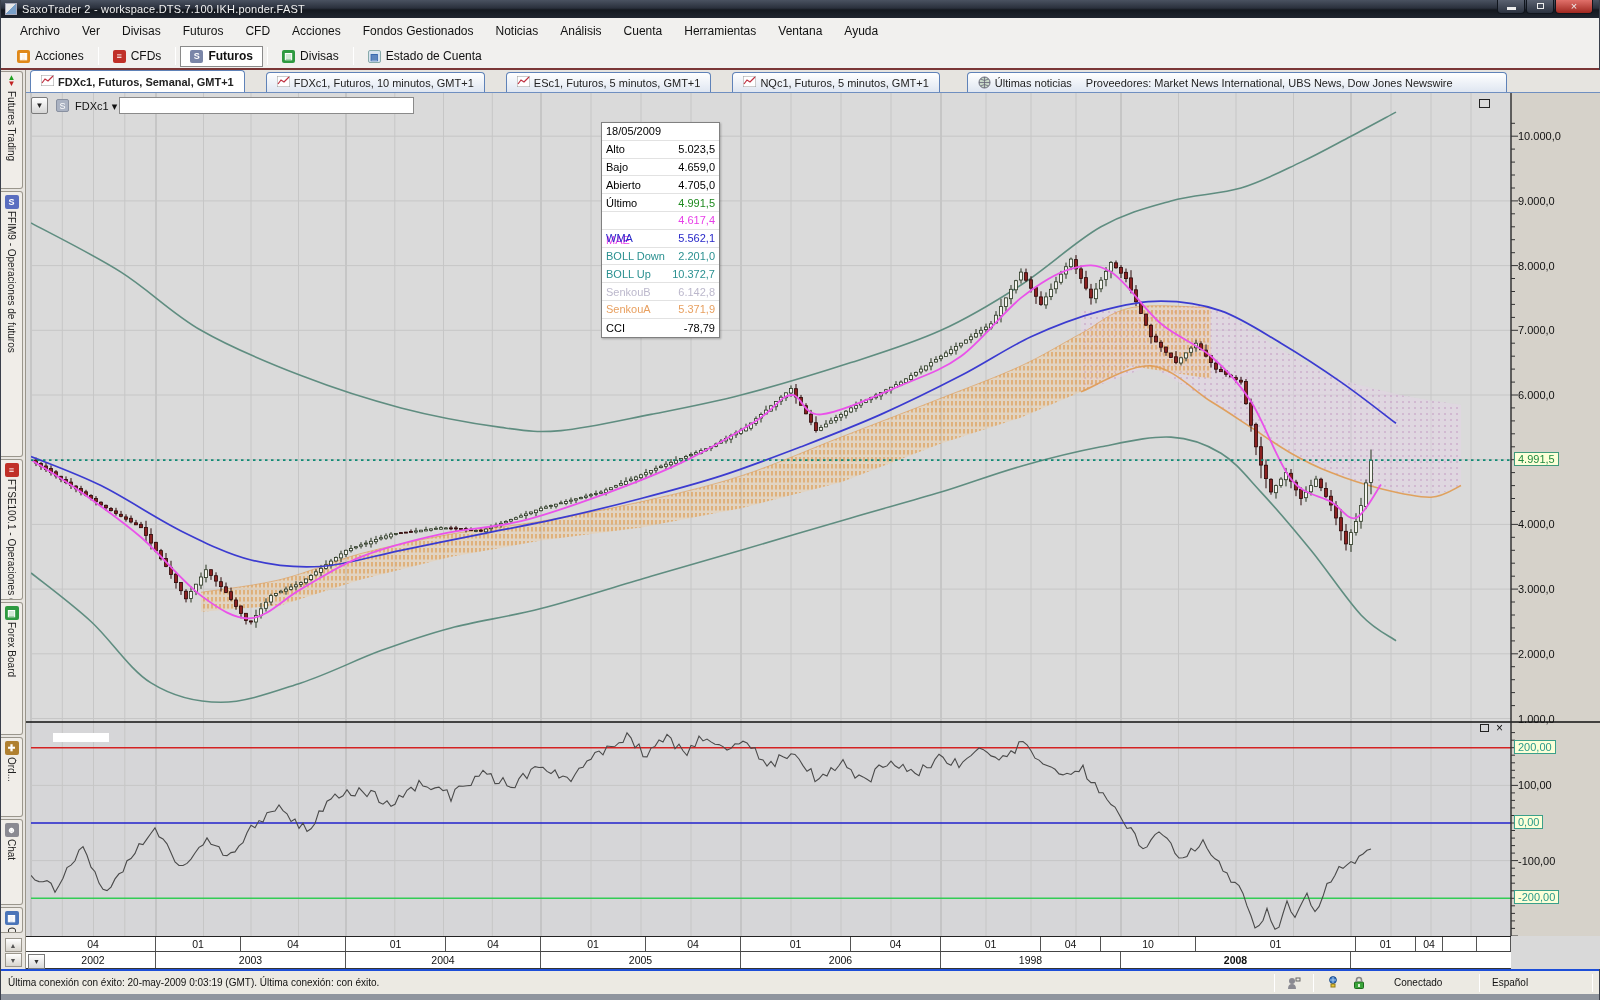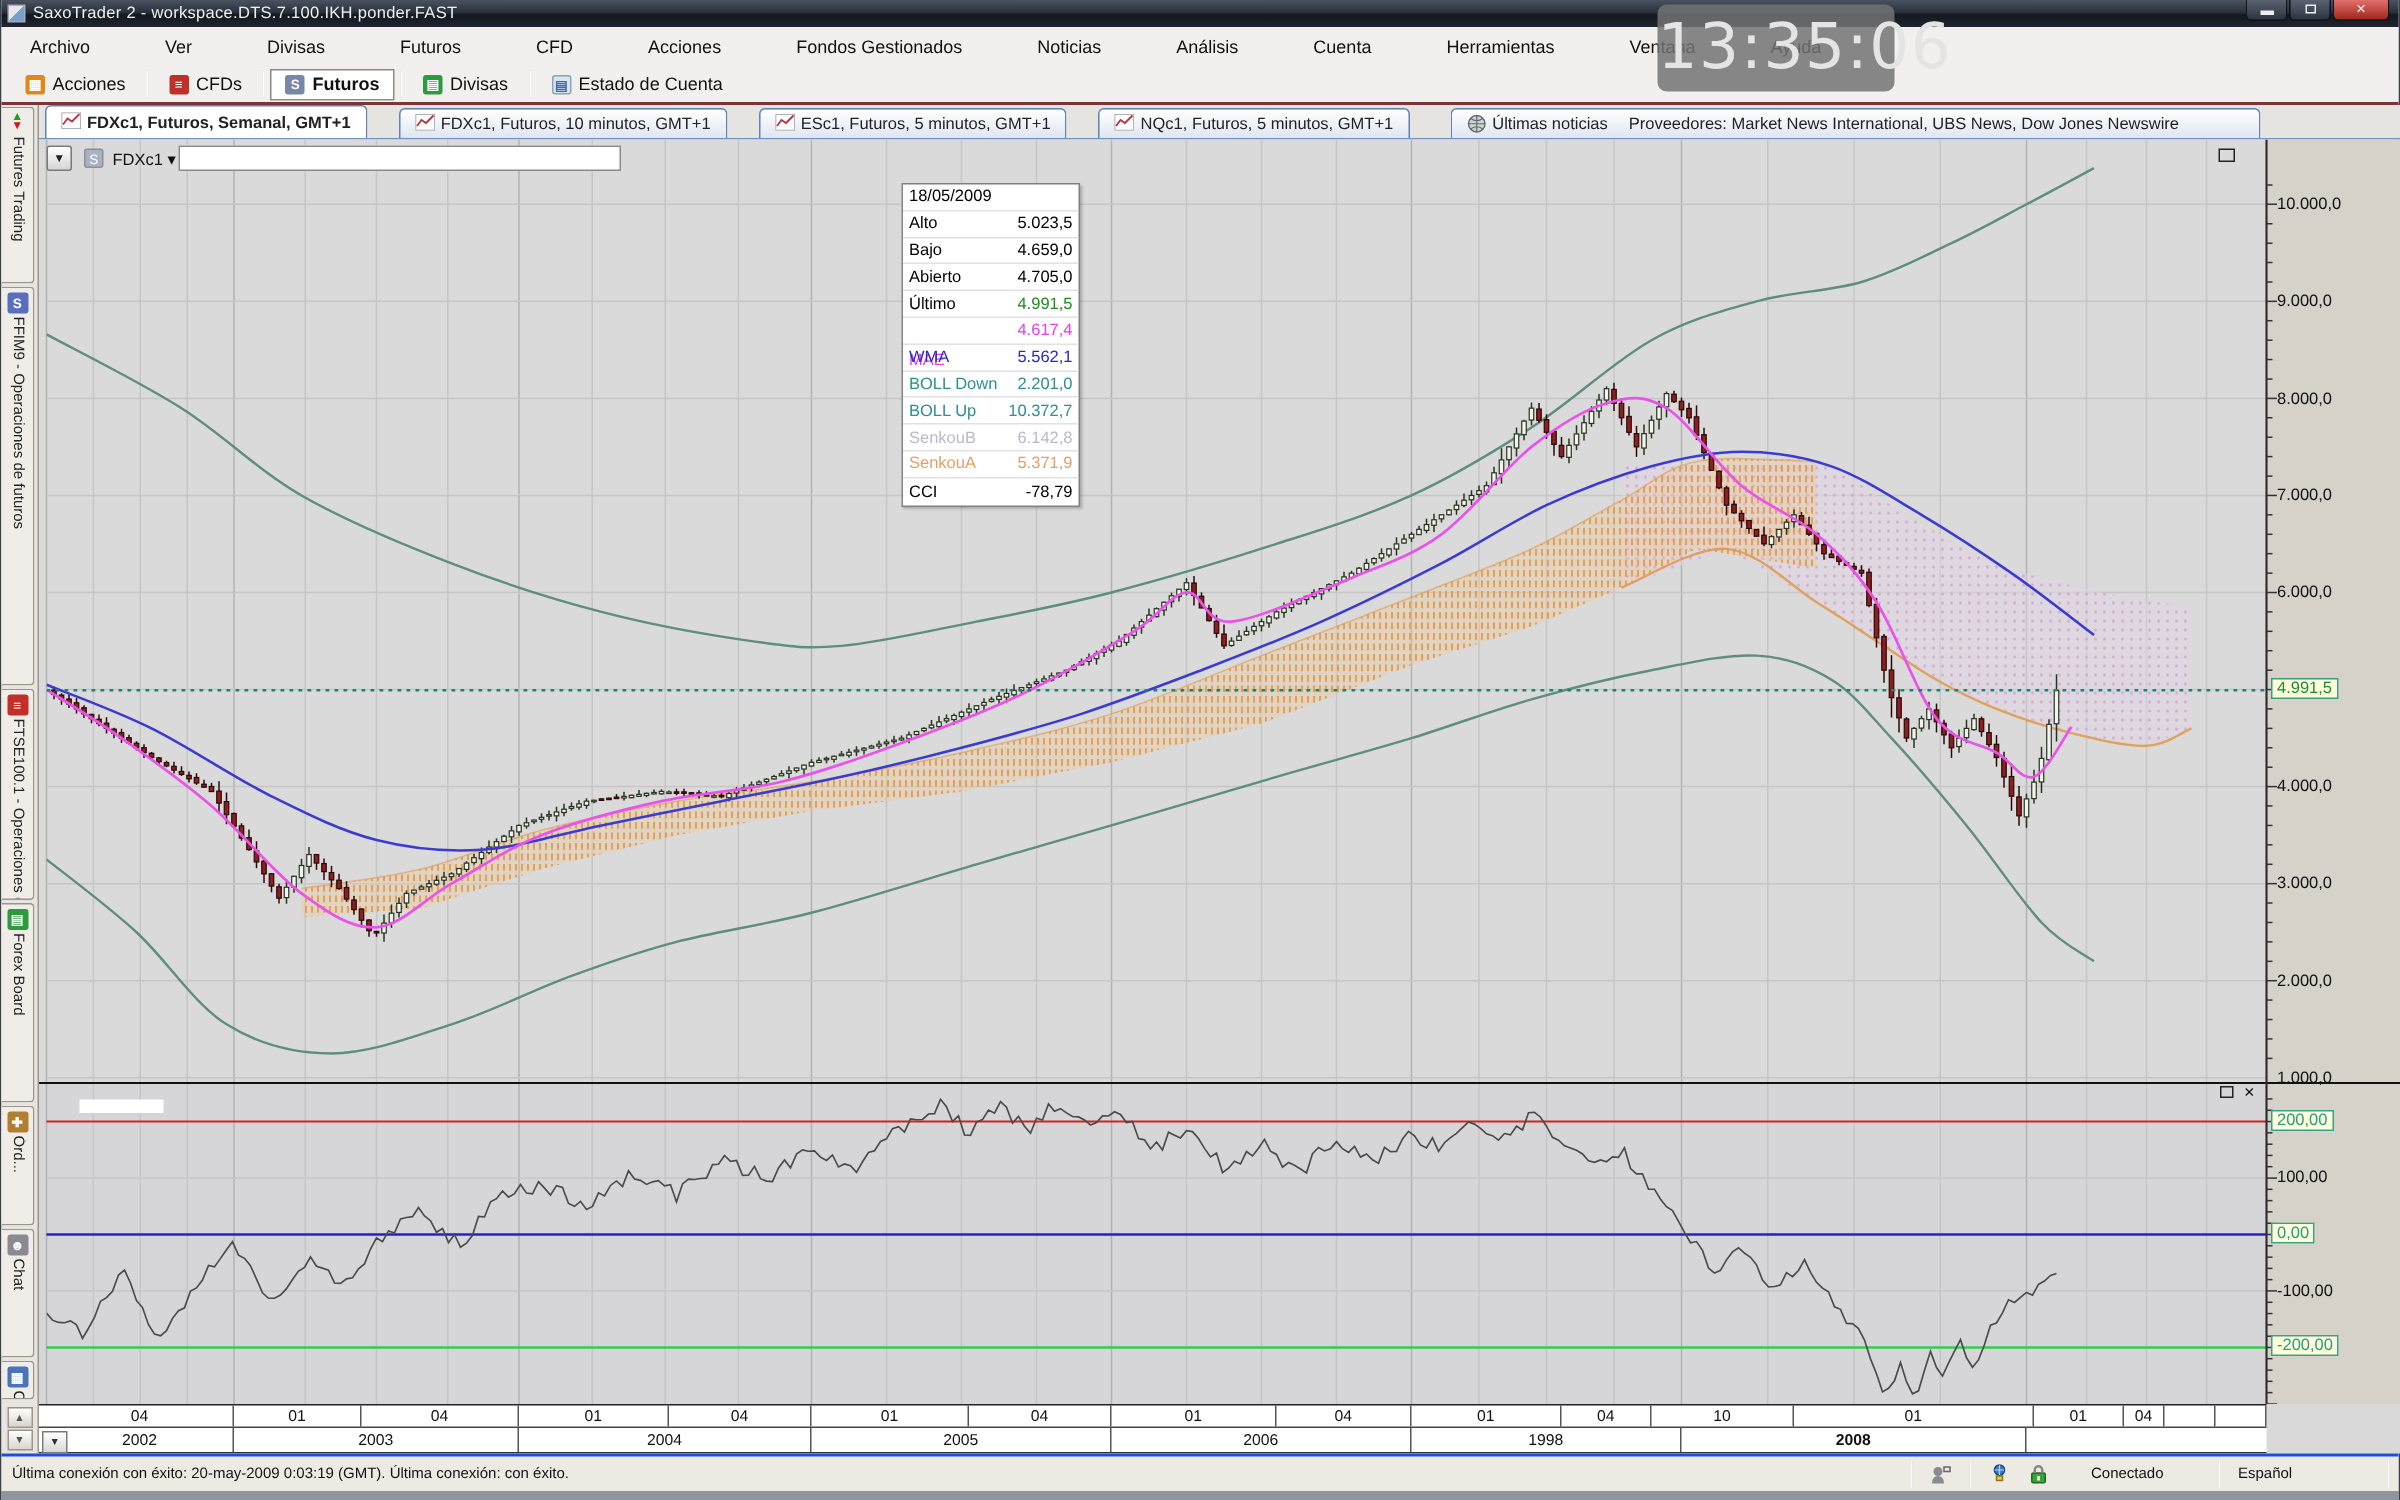--- a/index.html
+++ b/index.html
@@ -15,21 +15,21 @@
   .title-text { font-size:11px; letter-spacing:.2px; }
   .win-btns { position:absolute; right:6px; top:0; display:flex; }
   .win-btn { width:28px; height:14px; margin-left:1px; border:1px solid #10151d; border-top:none;
     border-radius:0 0 4px 4px; background:linear-gradient(180deg,#5a6170,#2c3340); color:#eee;
     font-size:9px; line-height:12px; text-align:center; }
   .win-btn.close { background:linear-gradient(180deg,#e0706a,#a02820); width:38px; font-size:11px; }
   .win-btn .mingl { display:inline-block; width:9px; height:3px; background:#eee; margin-top:7px; }
   .win-btn .resgl { display:inline-block; width:7px; height:6px; border:1px solid #eee; margin-top:3px; }
 
   
-  .menubar { position:absolute; left:0; top:18px; width:100%; height:26px; background:#f1f0ee; display:flex; align-items:center; padding-left:8px;gap:28px; }
+  .menubar { position:absolute; left:0; top:18px; width:100%; height:26px; background:#f1f0ee; display:flex; align-items:center; padding-left:8px; }
   .menu-item { padding:4px 11px; font-size:12px; color:#111; }
   .toolbar { position:absolute; left:0; top:44px; width:100%; height:26px; background:#f1f0ee; display:flex; align-items:center; padding-left:6px; border-bottom:2px solid #7a3636; }
   .tb-btn { display:flex; align-items:center; gap:5px; padding:2px 9px; height:21px; font-size:12px; color:#111; border:1px solid transparent; }
   .tb-btn.active { background:#fff; border:1px solid #8a8a8a; font-weight:bold; }
   .tb-sep { width:1px; height:18px; background:#b5b1a6; border-right:1px solid #fff; margin:0 4px; }
   .tb-ico { width:13px; height:13px; border-radius:2px; color:#fff; font-size:9px; line-height:13px; text-align:center; font-weight:bold; }
 
   
   .tabsrow { position:absolute; left:25px; top:70px; width:1575px; height:23px; background:#e6e4e0; border-bottom:1px solid #6f8fc0; display:flex; align-items:flex-end; padding-left:4px;gap:16px; }
   .tab { display:inline-flex; align-items:center; gap:4px; height:20px; margin-right:5px; padding:0 10px;
@@ -1054,14 +1054,13 @@
           <rect x="6" y="8" width="2" height="3" fill="#d8f0d0"></rect>
         </svg>
     </span>
     <span class="sb-cell" style="width:85px;margin-left:16px;">Conectado</span>
     <span class="sb-sep"></span>
     <span class="sb-cell" style="width:100px;">Español</span>
     <span class="sb-sep"></span>
   </div>
   <div class="bottom-frame"></div>
 
-  <div class="clock">13:35:06</div>
 </div>
 
 </body></html>

